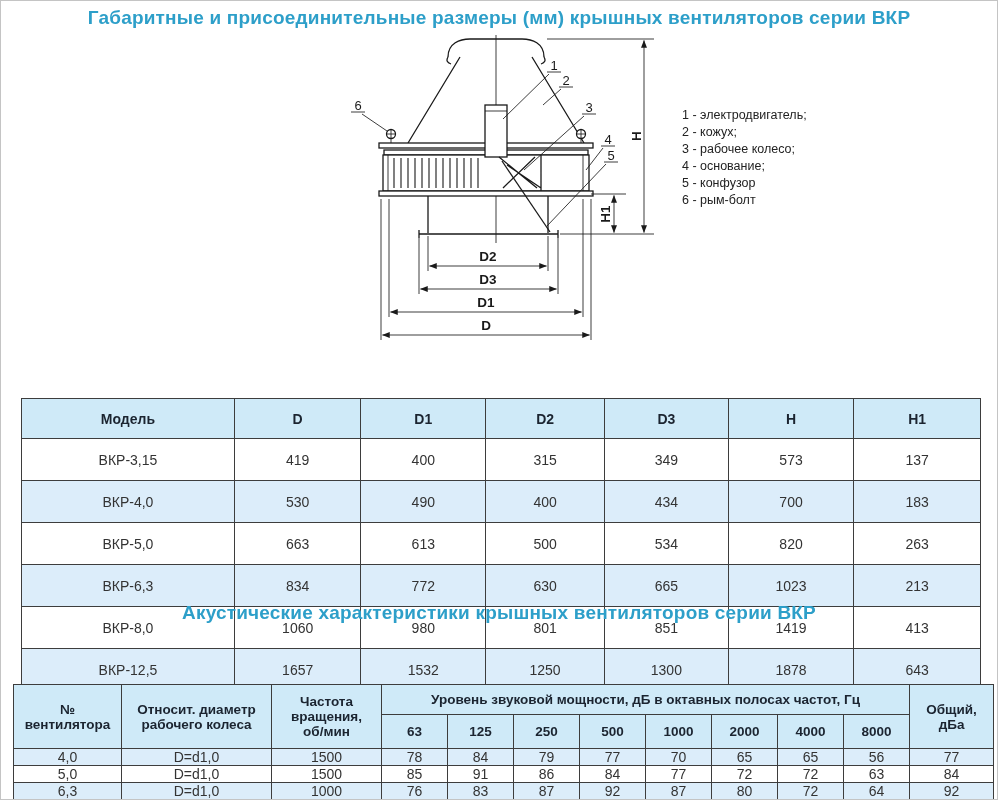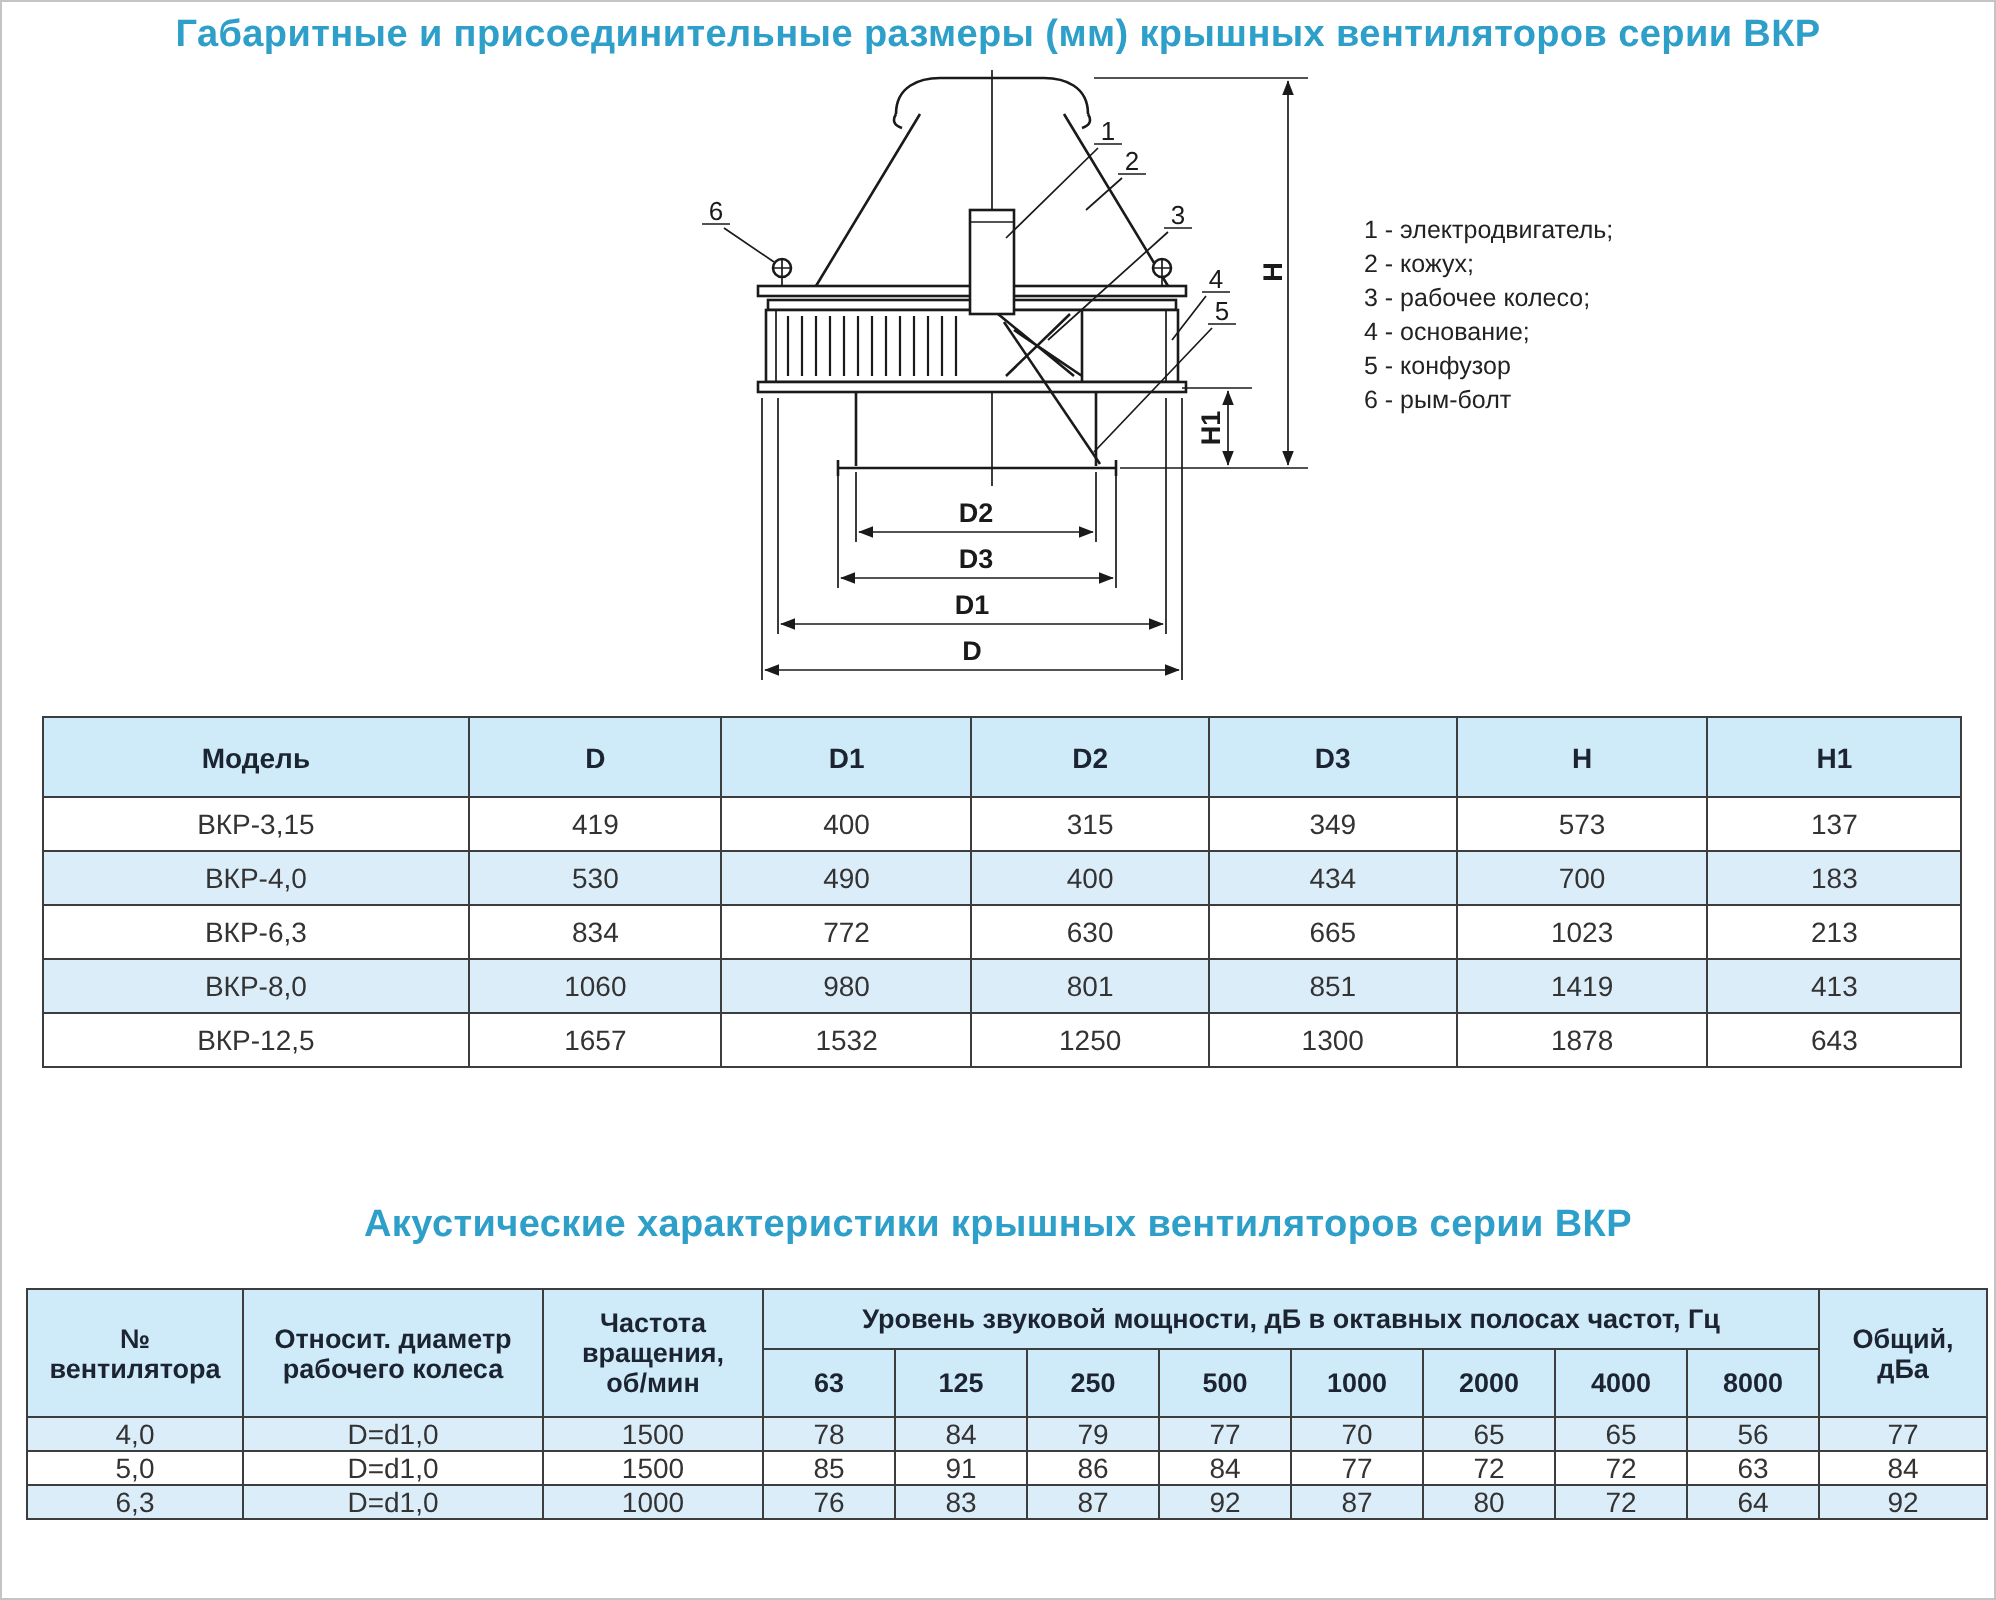--- a/index.html
+++ b/index.html
@@ -22,31 +22,31 @@
   }
   #title-dimensions{top:6px;}
   #title-acoustic{top:601px;}
   .fan-svg{position:absolute;left:335px;top:30px;}
   .legend{
     position:absolute;left:657px;top:106px;font-size:12.5px;line-height:1.36;
     color:#222;
     margin-left:24px;
   }
   .legend div{white-space:nowrap;}
-  table{border-collapse:collapse;table-layout:fixed;position:absolute;background:#fff;}
+  table{border-collapse:collapse;table-layout:fixed;position:absolute;background:#fff;margin-top:40px;}
   th,td{
     border:1px solid var(--border);text-align:center;vertical-align:middle;
     overflow:hidden;
   }
   th{background:var(--header-bg);color:var(--head-ink);font-weight:bold;white-space:pre-line;}
   td{color:var(--ink);}
   
   #dims-table{left:20px;top:357px;width:960px;}
   #dims-table th{height:40px;font-size:14px;}
-  #dims-table td{height:27px;font-size:14px;text-align:center;}
+  #dims-table td{height:42px;font-size:14px;text-align:center;}
   #dims-table tbody tr:nth-child(even){background:var(--row-alt);}
   
   #acoustic-table{left:12px;top:643px;width:976px;}
   #acoustic-table th{font-size:13.5px;}
   #acoustic-table .th-group{height:30px;}
   #acoustic-table .th-freq{height:34px;}
   #acoustic-table td{height:17px;font-size:14px;}
   #acoustic-table tbody tr:nth-child(odd){background:var(--row-alt);}
   
   .ln{stroke:#1a1a1a;stroke-width:1.3;fill:none;}
@@ -182,20 +182,29 @@
           <td>137</td>
         </tr>
         <tr>
           <td>ВКР-4,0</td>
           <td>530</td>
           <td>490</td>
           <td>400</td>
           <td>434</td>
           <td>700</td>
           <td>183</td>
+        </tr>
+        <tr>
+          <td>ВКР-5,0</td>
+          <td>663</td>
+          <td>613</td>
+          <td>500</td>
+          <td>534</td>
+          <td>820</td>
+          <td>263</td>
         </tr>
         <tr>
           <td>ВКР-6,3</td>
           <td>834</td>
           <td>772</td>
           <td>630</td>
           <td>665</td>
           <td>1023</td>
           <td>213</td>
         </tr>

